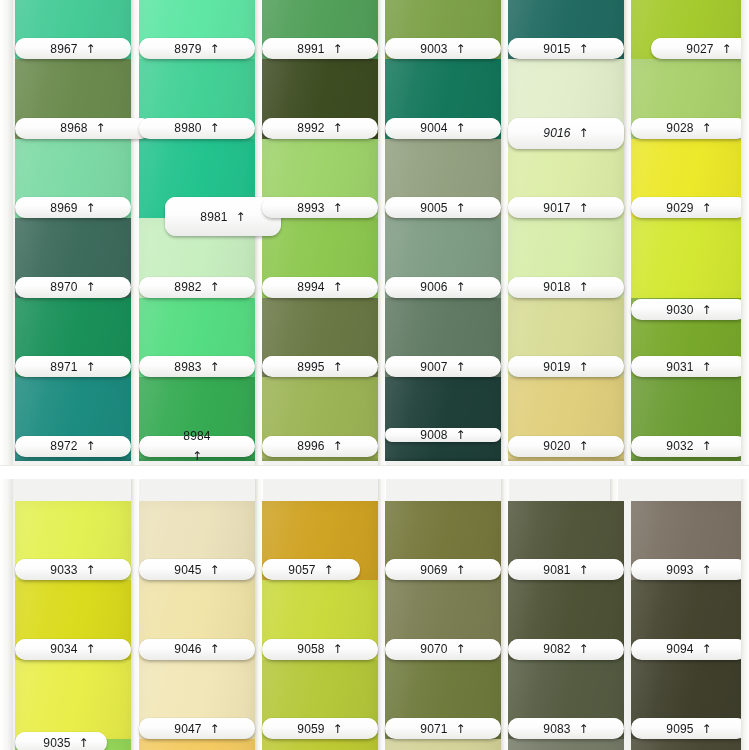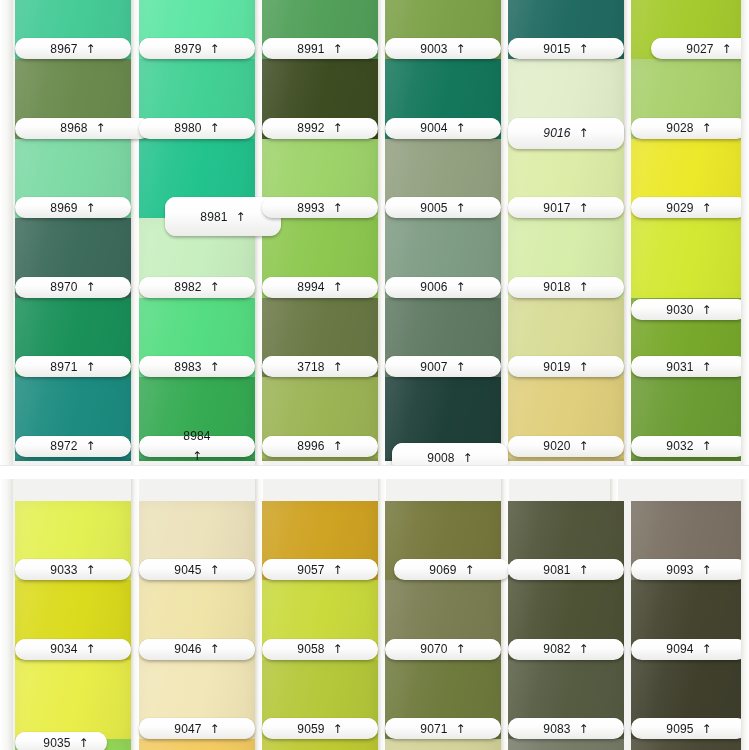--- a/index.html
+++ b/index.html
@@ -282,21 +282,21 @@
           </div>
           <div class="tab" style="top: 276.5px; left: 0px; width: 116px; height: 21px;">
             <span class="code">8994</span>
             <span class="arrow">↑</span>
           </div>
           <div class="chip" title="8995" style="top: 297.5px; height: 83.5px; background: rgb(106, 120, 69);">
             <div class="sheen"></div>
             <div class="lip"></div>
           </div>
           <div class="tab" style="top: 356px; left: 0px; width: 116px; height: 21px;">
-            <span class="code">3718</span>
+            <span class="code">8995</span>
             <span class="arrow">↑</span>
           </div>
           <div class="chip" title="8996" style="top: 377px; height: 83.5px; background: rgb(157, 180, 85);">
             <div class="sheen"></div>
             <div class="lip"></div>
           </div>
           <div class="tab" style="top: 435.5px; left: 0px; width: 116px; height: 21px;">
             <span class="code">8996</span>
             <span class="arrow">↑</span>
           </div>
@@ -339,21 +339,21 @@
             <div class="lip"></div>
           </div>
           <div class="tab" style="top: 356px; left: 0px; width: 116px; height: 21px;">
             <span class="code">9007</span>
             <span class="arrow">↑</span>
           </div>
           <div class="chip" title="9008" style="top: 377px; height: 83.5px; background: rgb(31, 64, 57);">
             <div class="sheen"></div>
             <div class="lip"></div>
           </div>
-          <div class="tab" style="top: 443px; left: 0px; width: 116px; height: 29px; margin-left: 7px;">
+          <div class="tab" style="top: 428px; left: 0px; width: 116px; height: 14px;">
             <span class="code">9008</span>
             <span class="arrow">↑</span>
           </div>
         </div>
         <div class="col" style="left: 508px; width: 116px;">
           <div class="chip" title="9015" style="top: -20.5px; height: 83.5px; background: rgb(34, 107, 98);">
             <div class="sheen"></div>
             <div class="lip"></div>
           </div>
           <div class="tab" style="top: 38px; left: 0px; width: 116px; height: 21px;">
@@ -511,21 +511,21 @@
           </div>
           <div class="chip" title="9048" style="top: 260px; height: 83.5px; background: rgb(245, 204, 99);">
             <div class="sheen"></div>
           </div>
         </div>
         <div class="col" style="left: 262px; width: 116px;">
           <div class="chip" title="9057" style="top: 21.5px; height: 83.5px; background: rgb(207, 163, 35);">
             <div class="sheen"></div>
             <div class="lip"></div>
           </div>
-          <div class="tab" style="top: 80px; left: 0px; width: 116px; height: 21px;">
+          <div class="tab" style="top: 80px; left: 0px; width: 98px; height: 21px;">
             <span class="code">9057</span>
             <span class="arrow">↑</span>
           </div>
           <div class="chip" title="9058" style="top: 101px; height: 83.5px; background: rgb(202, 218, 61);">
             <div class="sheen"></div>
             <div class="lip"></div>
           </div>
           <div class="tab" style="top: 159.5px; left: 0px; width: 116px; height: 21px;">
             <span class="code">9058</span>
             <span class="arrow">↑</span>
@@ -540,21 +540,21 @@
           </div>
           <div class="chip" title="9060" style="top: 260px; height: 83.5px; background: rgb(191, 203, 51);">
             <div class="sheen"></div>
           </div>
         </div>
         <div class="col" style="left: 385px; width: 116px;">
           <div class="chip" title="9069" style="top: 21.5px; height: 83.5px; background: rgb(118, 120, 60);">
             <div class="sheen"></div>
             <div class="lip"></div>
           </div>
-          <div class="tab" style="top: 80px; left: 9px; width: 116px; height: 21px;">
+          <div class="tab" style="top: 80px; left: 0px; width: 116px; height: 21px;">
             <span class="code">9069</span>
             <span class="arrow">↑</span>
           </div>
           <div class="chip" title="9070" style="top: 101px; height: 83.5px; background: rgb(123, 125, 82);">
             <div class="sheen"></div>
             <div class="lip"></div>
           </div>
           <div class="tab" style="top: 159.5px; left: 0px; width: 116px; height: 21px;">
             <span class="code">9070</span>
             <span class="arrow">↑</span>

